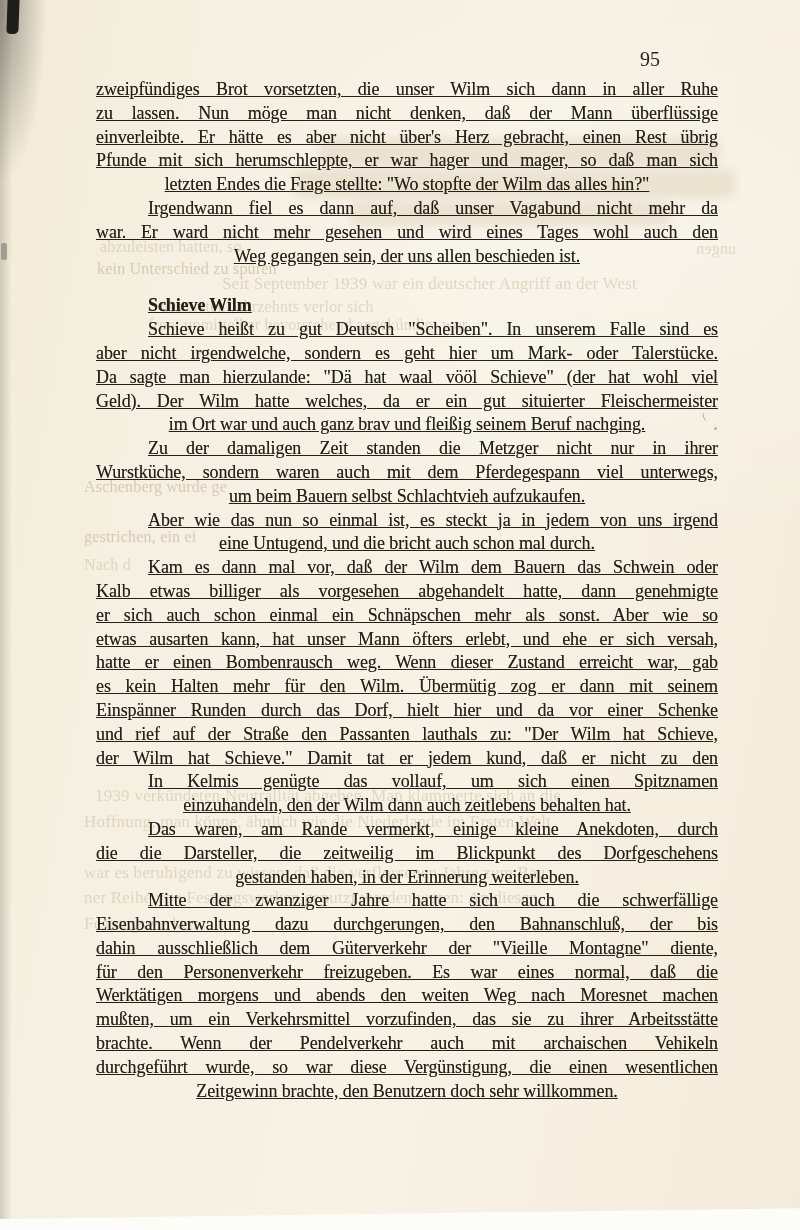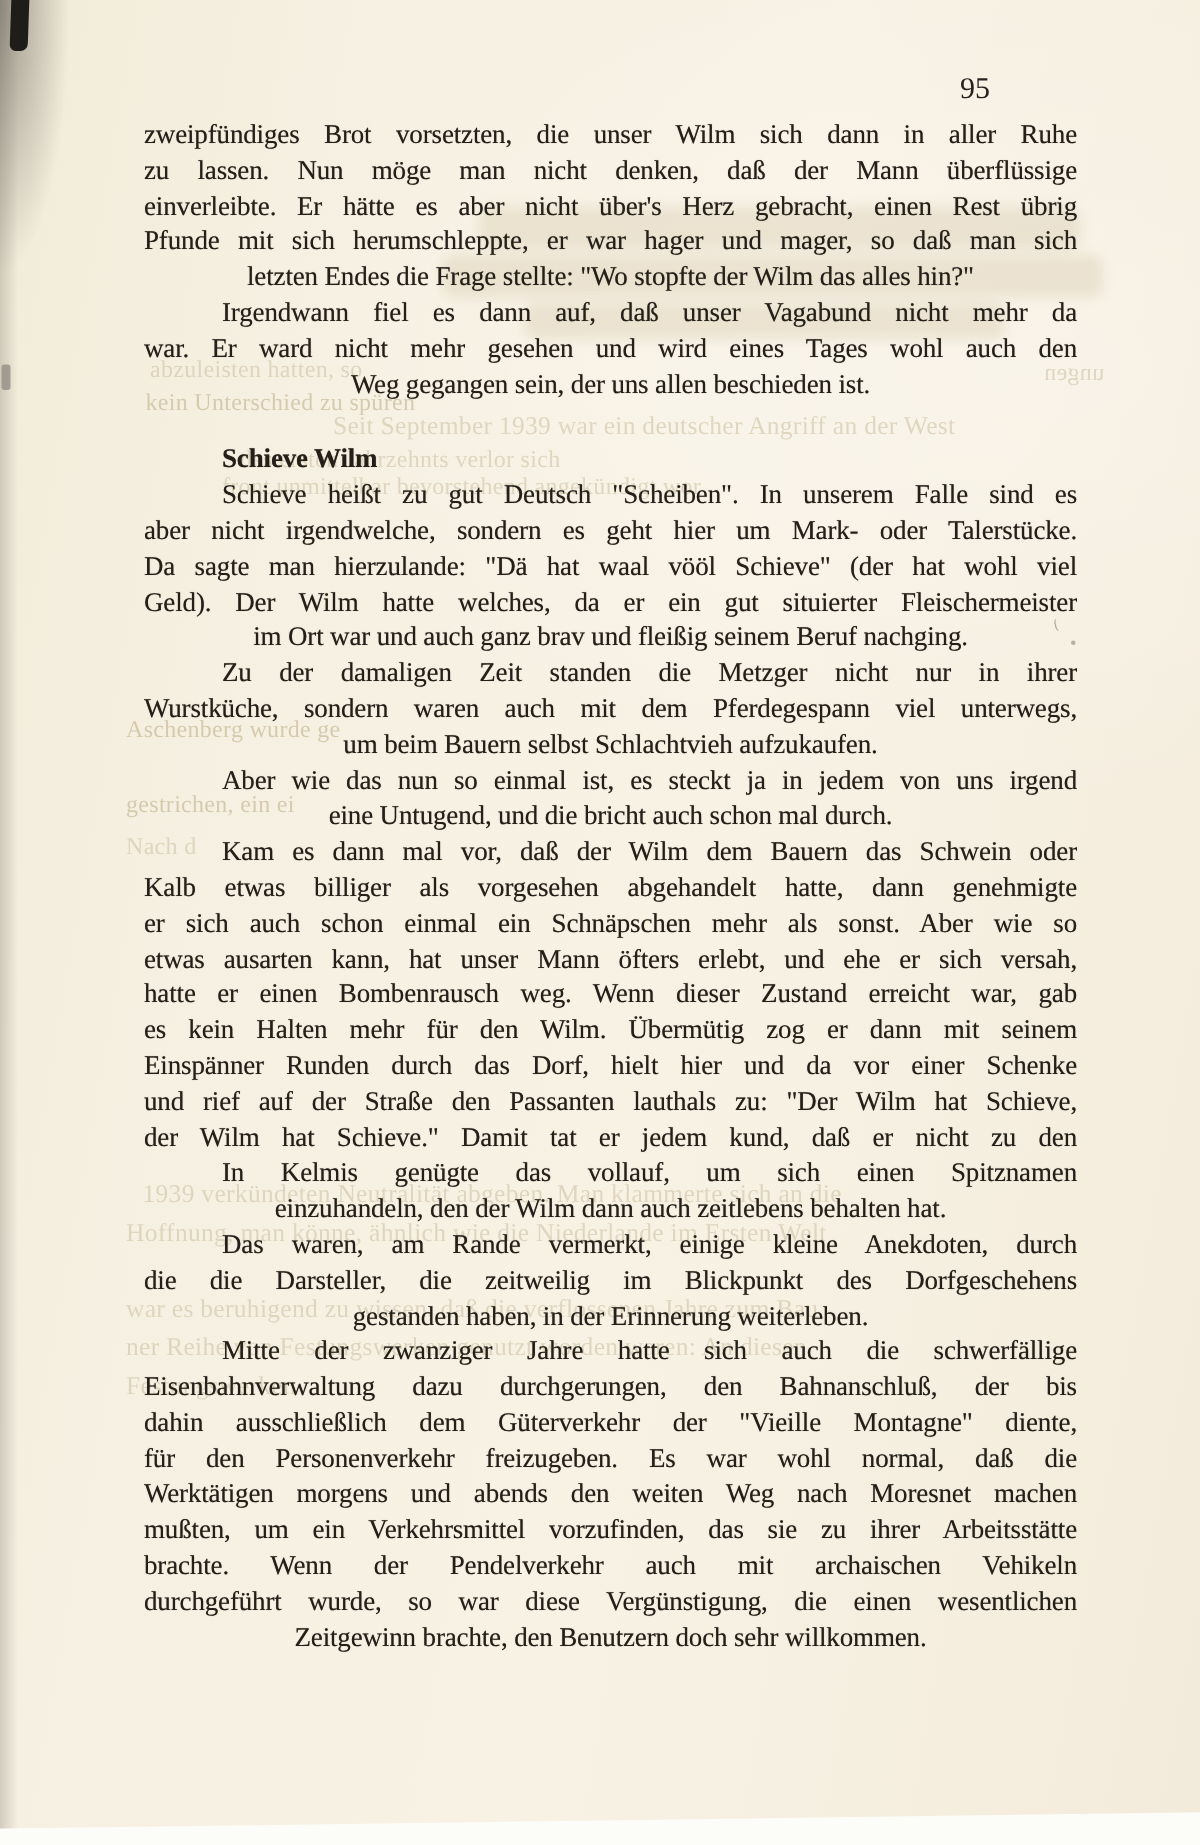--- a/index.html
+++ b/index.html
@@ -39,21 +39,21 @@
   .ghost-bar { position: absolute; background: rgba(205,190,155,0.30); filter: blur(4px);
     border-radius: 8px; }
 
   
   .pageno { position: absolute; left: 640px; top: 48px; font-size: 20px; color: #262220; }
 
   
   .textblock { position: absolute; left: 96px; top: 78px; width: 622px; color: #242019;
     font-size: 18px; letter-spacing: -0.1px;
     text-shadow: 0 0 0.5px rgba(38,32,26,0.55); }
-  .ln { height: 23.8px; line-height: 23.8px; overflow: hidden; }
+  .ln { height: 23.8px; line-height: 23.8px; overflow: hidden; text-decoration: underline; }
   .jl { text-align: justify; text-align-last: justify; }
   .ll { text-align: center; }
   .ind { text-indent: 52px; }
   .hline { font-weight: bold; margin-top: 26px; text-indent: 52px; }
 </style>
 </head>
 <body>
 
 <div class="scan">
 
@@ -128,21 +128,21 @@
     <div class="ln jl ind">In Kelmis genügte das vollauf, um sich einen Spitznamen</div>
     <div class="ln ll">einzuhandeln, den der Wilm dann auch zeitlebens behalten hat.</div>
 
     <div class="ln jl ind">Das waren, am Rande vermerkt, einige kleine Anekdoten, durch</div>
     <div class="ln jl">die die Darsteller, die zeitweilig im Blickpunkt des Dorfgeschehens</div>
     <div class="ln ll">gestanden haben, in der Erinnerung weiterleben.</div>
 
     <div class="ln jl ind">Mitte der zwanziger Jahre hatte sich auch die schwerfällige</div>
     <div class="ln jl">Eisenbahnverwaltung dazu durchgerungen, den Bahnanschluß, der bis</div>
     <div class="ln jl">dahin ausschließlich dem Güterverkehr der "Vieille Montagne" diente,</div>
-    <div class="ln jl">für den Personenverkehr freizugeben. Es war wohl normal, daß die</div>
+    <div class="ln jl">für den Personenverkehr freizugeben. Es war eines normal, daß die</div>
     <div class="ln jl">Werktätigen morgens und abends den weiten Weg nach Moresnet machen</div>
     <div class="ln jl">mußten, um ein Verkehrsmittel vorzufinden, das sie zu ihrer Arbeitsstätte</div>
     <div class="ln jl">brachte. Wenn der Pendelverkehr auch mit archaischen Vehikeln</div>
     <div class="ln jl">durchgeführt wurde, so war diese Vergünstigung, die einen wesentlichen</div>
     <div class="ln ll">Zeitgewinn brachte, den Benutzern doch sehr willkommen.</div>
 
   </div>
 </div>
 
 </body></html>

